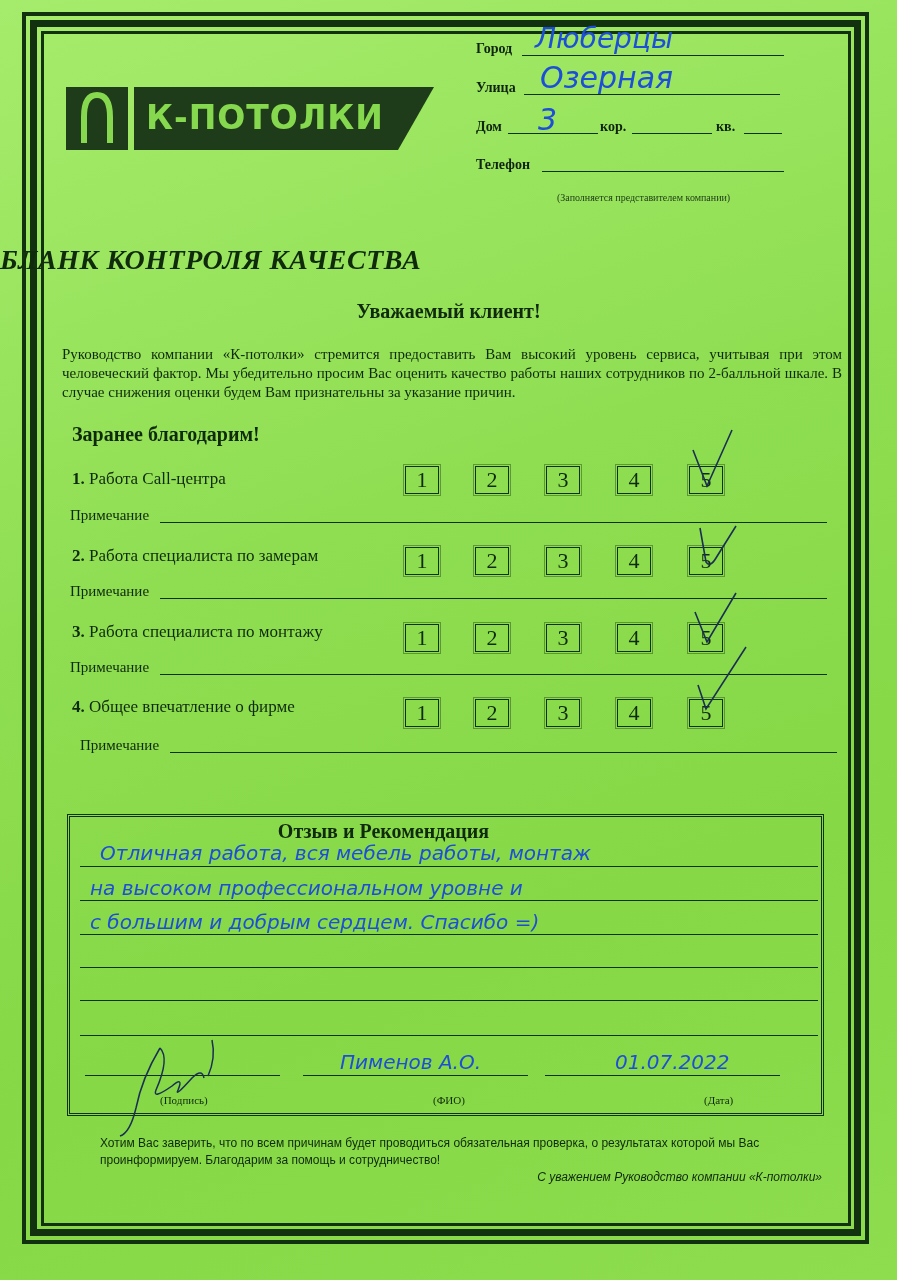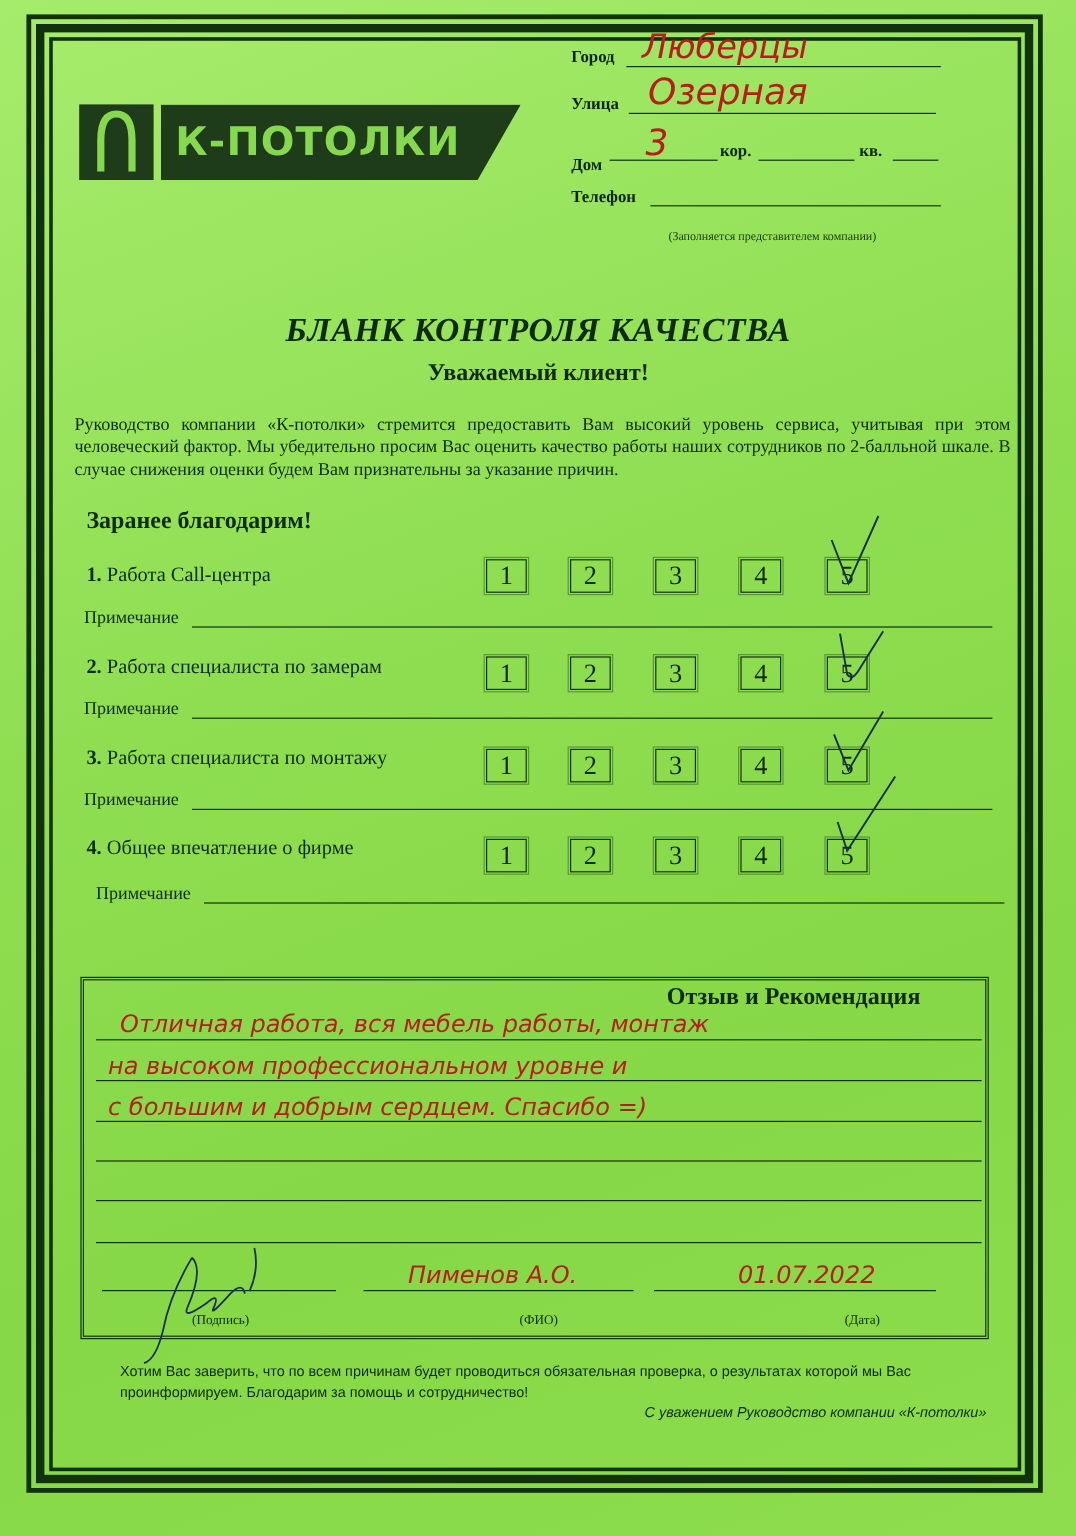--- a/index.html
+++ b/index.html
@@ -26,40 +26,40 @@
   .logo-mark { left: 66px; top: 87px; width: 62px; height: 63px; background: #1e3c1a; }
   .logo-mark svg { width: 100%; height: 100%; }
   .logo-band { left: 134px; top: 87px; width: 300px; height: 63px;
     background: #1e3c1a; clip-path: polygon(0 0, 100% 0, 88% 100%, 0 100%); }
   .logo-text { left: 146px; top: 98px; font-family: "DejaVu Sans", sans-serif; font-weight: bold;
     font-size: 33px; letter-spacing: 1px; color: #86d84e; }
 
   
   .addr-label { font-weight: bold; font-size: 14px; color: #0f240c; }
   .addr-line { border-bottom: 1.5px solid #12320f; height: 1px; }
-  .hand { font-family: "DejaVu Sans", sans-serif; color: #b91c1c; font-style: italic; font-weight: normal; }
+  .hand { font-family: "DejaVu Sans", sans-serif; color: #1d4ed8; font-style: italic; font-weight: normal; }
   .note-small { font-size: 10px; color: #1d3a18; margin-left: 11px; }
 
-  .title { left: 0; width: 897px; top: 260px; text-align: center; font-size: 28px; font-weight: bold; font-style: italic; letter-spacing: 0.5px; }
+  .title { left: 0; width: 897px; top: 244px; font-size: 28px; font-weight: bold; font-style: italic; letter-spacing: 0.5px; }
   .subtitle { left: 0; width: 897px; top: 300px; text-align: center; font-size: 20px; font-weight: bold; }
   .intro { left: 62px; top: 345px; width: 780px; font-size: 15px; line-height: 19px; text-align: justify; }
 
   .thanks { left: 72px; top: 423px; font-size: 20px; font-weight: bold; }
 
   .q-label { font-size: 17px; }
   .q-label b { font-weight: bold; }
   .box { width: 34px; height: 28px; border: 1.5px solid #12320f; font-size: 22px;
     display: flex; align-items: center; justify-content: center; outline: 1px solid rgba(18,50,15,0.4); outline-offset: 1px; }
   .remark-label { font-size: 15px; }
 
   .check { pointer-events: none; }
 
   
   .review { left: 67px; top: 814px; width: 757px; height: 302px; border: 3px double #12320f; }
-  .review-title { left: 0; width: 767px; top: 820px; text-align: right; font-size: 20px; font-weight: bold; }
+  .review-title { left: 0; width: 767px; top: 820px; text-align: center; font-size: 20px; font-weight: bold; }
   .rline { left: 80px; width: 738px; border-bottom: 1.5px solid #12320f; height: 1px; }
   .rtext { left: 90px; font-size: 20px; }
 
   .sig-label { font-size: 11px; }
 
   .footer { left: 100px; top: 1135px; width: 720px; font-family: "Liberation Sans", sans-serif; font-size: 12px; line-height: 17px; }
   .regards { right: 75px; top: 1170px; font-family: "Liberation Sans", sans-serif; font-style: italic; font-size: 12px; }
 </style>
 </head>
 <body>
@@ -78,21 +78,21 @@
 <div class="abs logo-text">К-ПОТОЛКИ</div>
 
 <div class="abs addr-label" style="left:476px;top:41px;">Город</div>
 <div class="abs addr-line" style="left:522px;top:55px;width:262px;"></div>
 <div class="abs hand" style="left:535px;top:22px;font-size:28px;">Люберцы</div>
 
 <div class="abs addr-label" style="left:476px;top:80px;">Улица</div>
 <div class="abs addr-line" style="left:524px;top:94px;width:256px;"></div>
 <div class="abs hand" style="left:540px;top:60px;font-size:30px;">Озерная</div>
 
-<div class="abs addr-label" style="left:476px;top:119px;margin-top:12px;">Дом</div>
+<div class="abs addr-label" style="left:476px;top:119px;">Дом</div>
 <div class="abs addr-line" style="left:508px;top:133px;width:90px;"></div>
 <div class="abs hand" style="left:538px;top:102px;font-size:30px;">3</div>
 <div class="abs addr-label" style="left:600px;top:119px;">кор.</div>
 <div class="abs addr-line" style="left:632px;top:133px;width:80px;"></div>
 <div class="abs addr-label" style="left:716px;top:119px;">кв.</div>
 <div class="abs addr-line" style="left:744px;top:133px;width:38px;"></div>
 
 <div class="abs addr-label" style="left:476px;top:157px;">Телефон</div>
 <div class="abs addr-line" style="left:542px;top:171px;width:242px;"></div>
 

